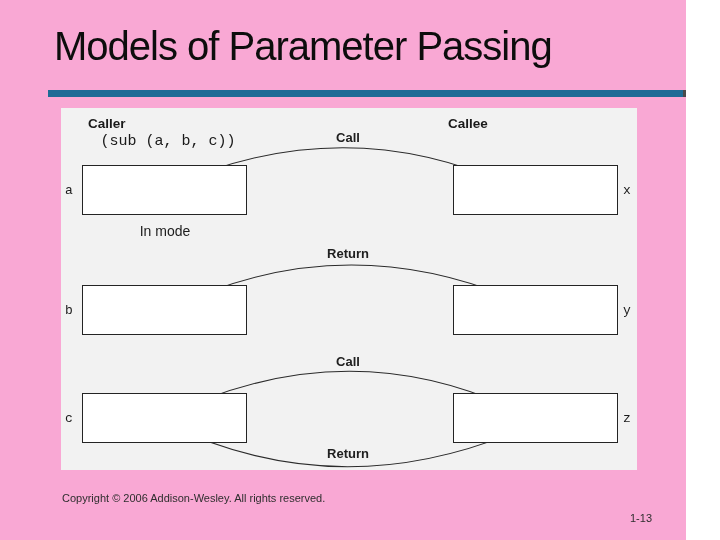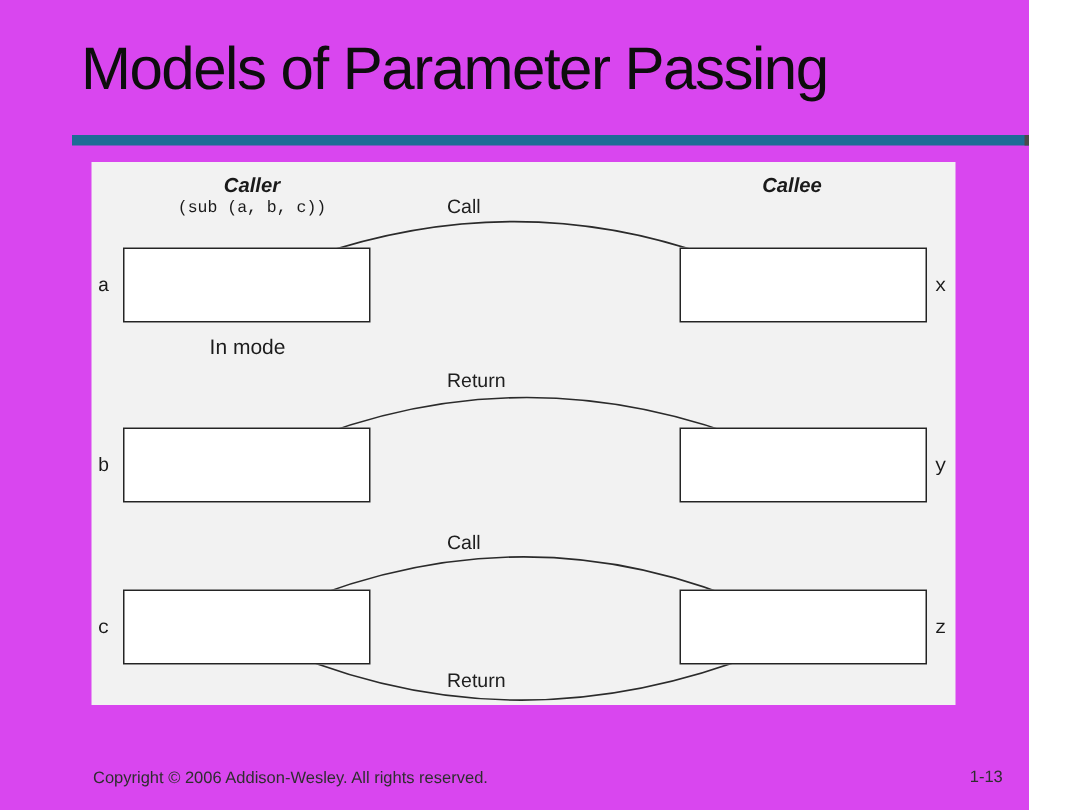--- a/index.html
+++ b/index.html
@@ -4,72 +4,72 @@
 <style>
   :root{
     --accent-rule:#1e6b96;
     --rule-cap:#4a4a4a;
     --figure-background:#f2f2f2;
     --diagram-ink:#1a1a1a;
   }
   *{box-sizing:border-box;margin:0;padding:0}
   html,body{background:#fff}
   .slide{
-    position:relative;width:686px;height:540px;background:#d946ef;overflow:hidden;
+    position:relative;width:686px;height:540px;background:#f9a8d4;overflow:hidden;
     font-family:"Liberation Sans",sans-serif;color:#111;
   }
   .slide-title{
     position:absolute;left:54px;top:24px;width:640px;
     font-size:40px;font-weight:400;letter-spacing:-1px;color:#0d0d0d;
     font-family:"Liberation Sans",sans-serif;
   }
   .rule{
     position:absolute;left:48px;top:90px;width:643px;height:7px;
     background:var(--accent-rule);
   }
   .rule-cap{
     position:absolute;right:0;top:0;width:8px;height:7px;background:var(--rule-cap);
   }
   .figure{
     position:absolute;left:61px;top:108px;width:576px;height:362px;
     background:var(--figure-background);
   }
   .arrows-layer{position:absolute;left:0;top:0;width:576px;height:362px}
   .hdr{
-    position:absolute;width:160px;text-align:center;
-    font-size:13.5px;font-weight:700;color:var(--diagram-ink);font-style:italic;
+    position:absolute;width:160px;text-align:left;
+    font-size:13.5px;font-weight:700;color:var(--diagram-ink);
   }
   .code{
     position:absolute;text-align:center;
     font-family:"Liberation Mono","DejaVu Sans Mono",monospace;
-    font-size:11px;color:var(--diagram-ink);white-space:pre;
+    font-size:15px;color:var(--diagram-ink);white-space:pre;
   }
   .code b{font-weight:700}
   .arrow-label{
-    position:absolute;left:237px;width:100px;
-    font-size:13px;color:#202020;
+    position:absolute;left:237px;width:100px;text-align:center;
+    font-size:13px;color:#202020;font-weight:bold;
   }
   .mode-label{
     position:absolute;left:24px;width:160px;text-align:center;
     font-size:14px;color:#1c1c1c;
   }
   .pbox{
     position:absolute;width:165px;height:50px;background:#ffffff;
     border:1px solid #242424;
   }
   .var-label{
     position:absolute;width:16px;text-align:center;
     font-family:"Liberation Mono","DejaVu Sans Mono",monospace;
     font-size:13px;color:var(--diagram-ink);
   }
   .footer-copyright{
-    position:absolute;left:62px;top:513px;font-size:11px;color:#2e2e2e;
+    position:absolute;left:62px;top:492px;font-size:11px;color:#2e2e2e;
   }
   .footer-pagenum{
-    position:absolute;left:630px;top:512px;width:55px;text-align:center;
+    position:absolute;left:630px;top:512px;width:55px;text-align:left;
     font-size:11px;color:#2e2e2e;
   }
 </style>
 </head>
 <body>
 
 <div class="slide">
 
   <h1 class="slide-title">Models of Parameter Passing</h1>
 

